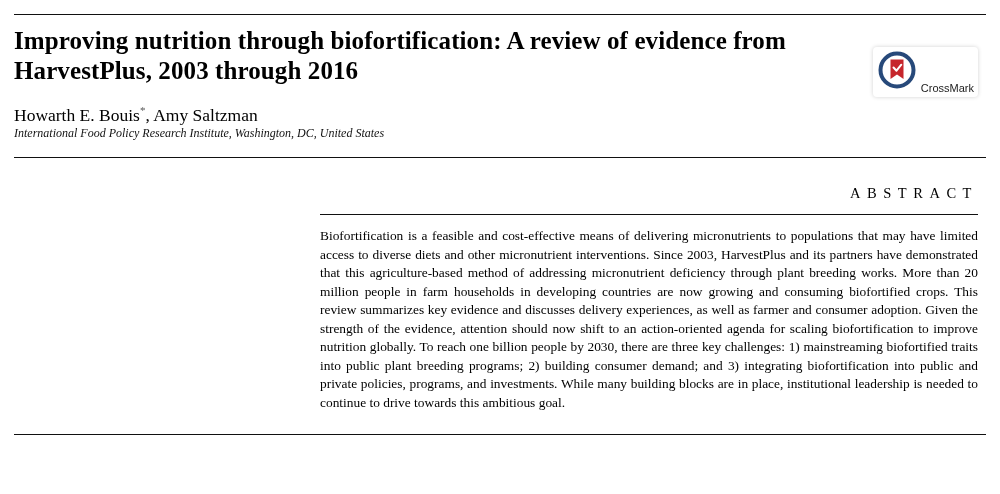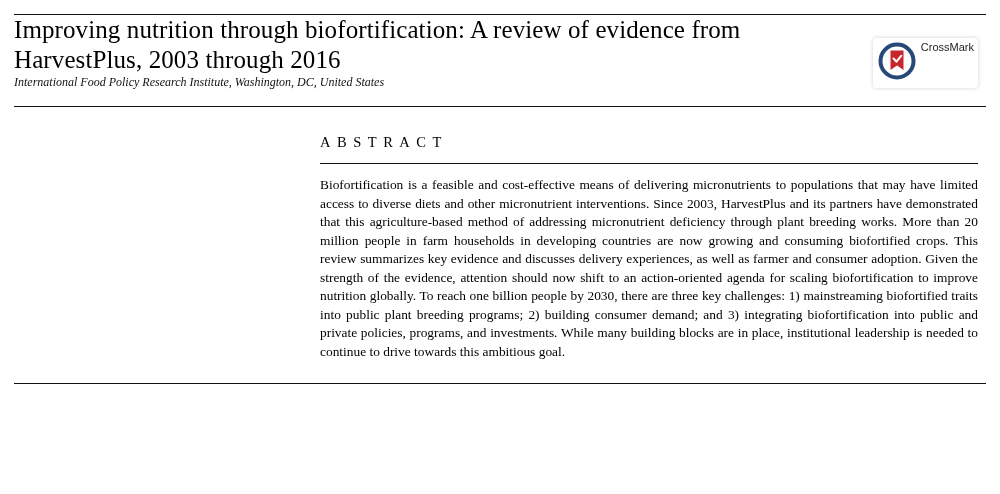--- a/index.html
+++ b/index.html
@@ -21,24 +21,25 @@
   .rule {
     border: none;
     border-top: 1px solid #111;
     height: 0;
   }
   .top-rule { margin-top: 14px; }
   .mid-rule { margin-top: 16px; }
   .bottom-rule { margin-top: 22px; }
 
   .title {
+    margin-top: 11px;
     width: 848px;
     font-size: 25px;
     line-height: 30px;
-    font-weight: normal;
+    font-weight: bold;
     letter-spacing: 0.1px;
   }
   .authors {
     margin-top: 18px;
     font-size: 17.5px;
     line-height: 22px;
   }
   .author-marker {
     font-size: 11px;
     color: #555;
@@ -47,24 +48,24 @@
   }
   .affiliation {
     font-style: italic;
     font-size: 12px;
     line-height: 15px;
     color: #111;
   }
 
   .crossmark {
     position: absolute;
-    top: 24px;
+    top: 33px;
     right: 22px;
     display: flex;
-    align-items: flex-start;
+    align-items: flex-end;
     gap: 4px;
     background: #ffffff;
     padding: 3px 4px;
     border-radius: 4px;
     box-shadow: 0 0 4px rgba(0,0,0,0.18);
     cursor: pointer;
   }
   .crossmark .cm-label {
     font-family: "Liberation Sans", sans-serif;
     font-size: 11px;
@@ -73,20 +74,21 @@
 
   .abstract-section {
     margin-left: 306px;
     width: 658px;
   }
   .abstract-heading {
     margin-top: 26px;
     font-size: 14.5px;
     letter-spacing: 0.45em;
     line-height: 18px;
+    text-align: right;
   }
   .abstract-rule {
     margin-top: 12px;
     border-top: 1px solid #111;
   }
   .abstract-body {
     margin-top: 12px;
     font-size: 13.4px;
     line-height: 18.5px;
     text-align: justify;
@@ -105,20 +107,21 @@
     <span>
       <svg width="40" height="40" viewBox="0 0 40 40" aria-hidden="true">
         <circle cx="20" cy="20" r="16.5" fill="#ffffff" stroke="#27497a" stroke-width="4"></circle>
         <path d="M13.5 9.5 h13 v19.5 l-6.5 -4.5 -6.5 4.5 z" fill="#c6262c"></path>
         <path d="M16.5 17.5 l3 3.2 4.8 -6" fill="none" stroke="#ffffff" stroke-width="2" stroke-linecap="round" stroke-linejoin="round"></path>
       </svg>
     </span>
     <span class="cm-label">CrossMark</span>
   </div>
 
+  <div class="authors"><span>Howarth E. Bouis</span><sup class="author-marker">*</sup><span>, Amy Saltzman</span></div>
 
   <div class="affiliation">International Food Policy Research Institute, Washington, DC, United States</div>
 
   <div class="rule mid-rule"></div>
 
   <div class="abstract-section">
     <div class="abstract-heading">ABSTRACT</div>
     <div class="abstract-rule"></div>
     <p class="abstract-body">Biofortification is a feasible and cost-effective means of delivering micronutrients to populations that may have limited access to diverse diets and other micronutrient interventions. Since 2003, HarvestPlus and its partners have demonstrated that this agriculture-based method of addressing micronutrient deficiency through plant breeding works. More than 20 million people in farm households in developing countries are now growing and consuming biofortified crops. This review summarizes key evidence and discusses delivery experiences, as well as farmer and consumer adoption. Given the strength of the evidence, attention should now shift to an action-oriented agenda for scaling biofortification to improve nutrition globally. To reach one billion people by 2030, there are three key challenges: 1) mainstreaming biofortified traits into public plant breeding programs; 2) building consumer demand; and 3) integrating biofortification into public and private policies, programs, and investments. While many building blocks are in place, institutional leadership is needed to continue to drive towards this ambitious goal.</p>
   </div>

